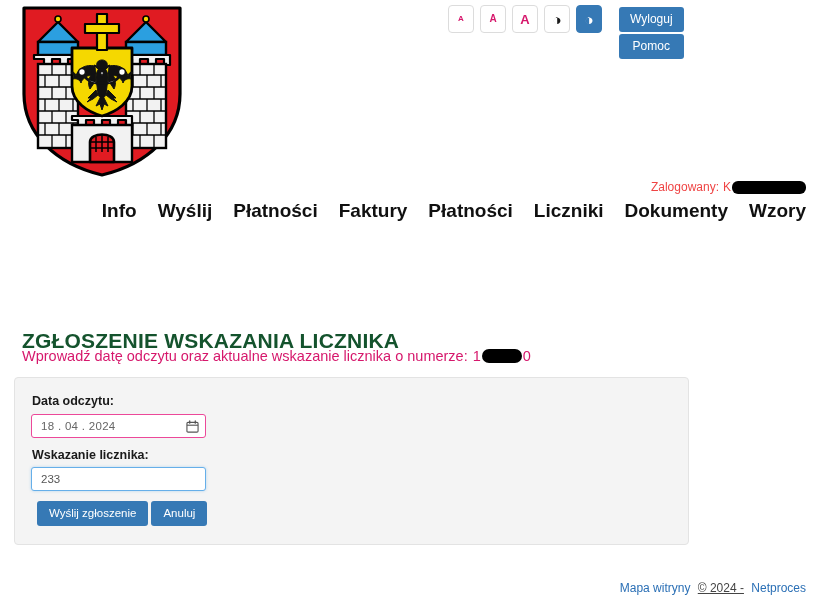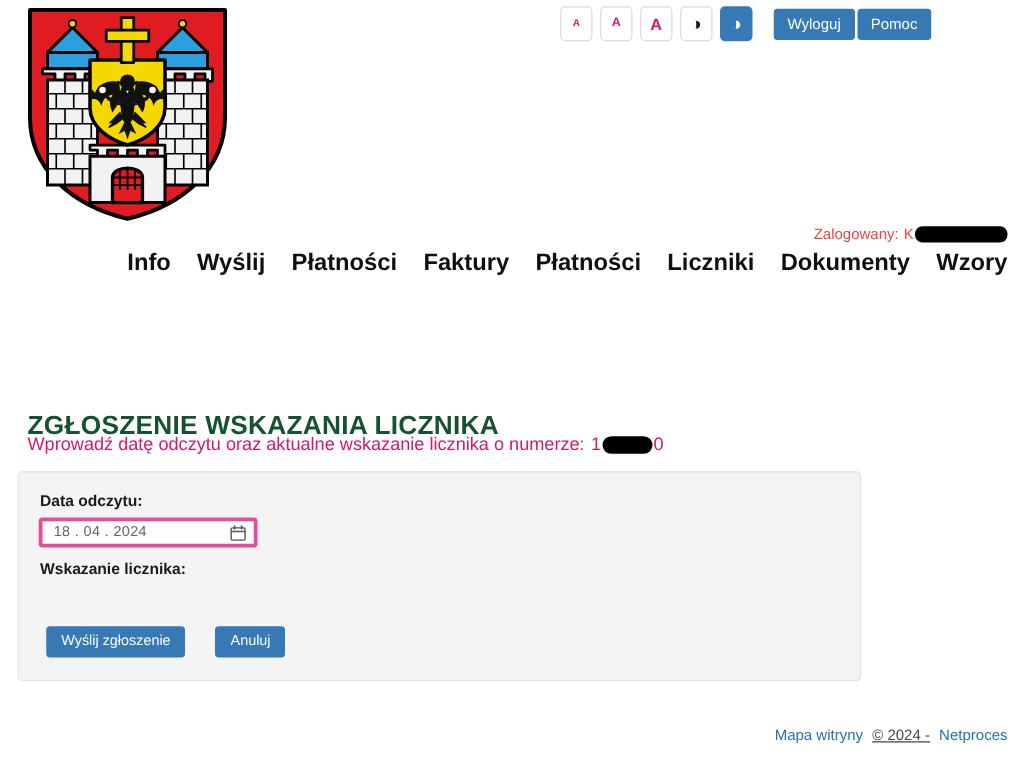--- a/index.html
+++ b/index.html
@@ -60,20 +60,21 @@
     border-color: #3679b5;
   }
   .a11y-btn.contrast-active .glyph { color: #ffffff; }
 
   .top-actions {
     position: absolute;
     left: 619px;
     top: 7px;
     display: flex;
     gap: 2px;
+    flex-direction: column;
   }
   .btn-blue {
     background: #3679b5;
     color: #ffffff;
     border: none;
     border-radius: 3px;
     font-family: "Liberation Sans", sans-serif;
     font-size: 12px;
     padding: 6px 11px;
     cursor: pointer;
@@ -180,21 +181,21 @@
   .label-reading { left: 17px; top: 70px; }
 
   .date-input {
     position: absolute;
     left: 16px;
     top: 36px;
     width: 175px;
     height: 24px;
     box-sizing: border-box;
     background: #ffffff;
-    border: 3px solid #ec4899;
+    border: 1px solid #ec4899;
     border-radius: 3px;
     display: flex;
     align-items: center;
     padding: 0 6px 0 9px;
     font-size: 11.5px;
     color: #666666;
     cursor: text;
   }
   .date-input .dval { flex: 1; letter-spacing: 0.3px; }
   .cal-icon {
@@ -221,21 +222,21 @@
     color: #555555;
     box-shadow: 0 0 3px rgba(102,175,233,0.45);
     cursor: text;
   }
 
   .form-buttons {
     position: absolute;
     left: 22px;
     top: 123px;
     display: flex;
-    gap: 24px;
+    gap: 3px;
   }
   .form-buttons .btn-blue {
     font-size: 11.5px;
     padding: 6px 12px;
   }
 
   
   .footer {
     position: absolute;
     right: 19px;
@@ -428,20 +429,23 @@
     <svg class="cal-icon" viewBox="0 0 14 14">
       <rect x="1" y="2.5" width="12" height="10.5" rx="1.2" fill="none" stroke="#555555" stroke-width="1.2"></rect>
       <line x1="1" y1="5.6" x2="13" y2="5.6" stroke="#555555" stroke-width="1.2"></line>
       <line x1="4" y1="1" x2="4" y2="3.4" stroke="#555555" stroke-width="1.4" stroke-linecap="round"></line>
       <line x1="10" y1="1" x2="10" y2="3.4" stroke="#555555" stroke-width="1.4" stroke-linecap="round"></line>
     </svg>
   </div>
 
   <label class="field-label label-reading">Wskazanie licznika:</label>
 
+  <div class="reading-input">
+    <span>233</span>
+  </div>
 
   <div class="form-buttons">
     <button class="btn-blue">Wyślij zgłoszenie</button>
     <button class="btn-blue">Anuluj</button>
   </div>
 </div>
 
 <div class="footer">
   <a href="#">Mapa witryny</a>
   <span class="sep" style="margin:0 4px;text-decoration:underline;">© 2024 -</span>

